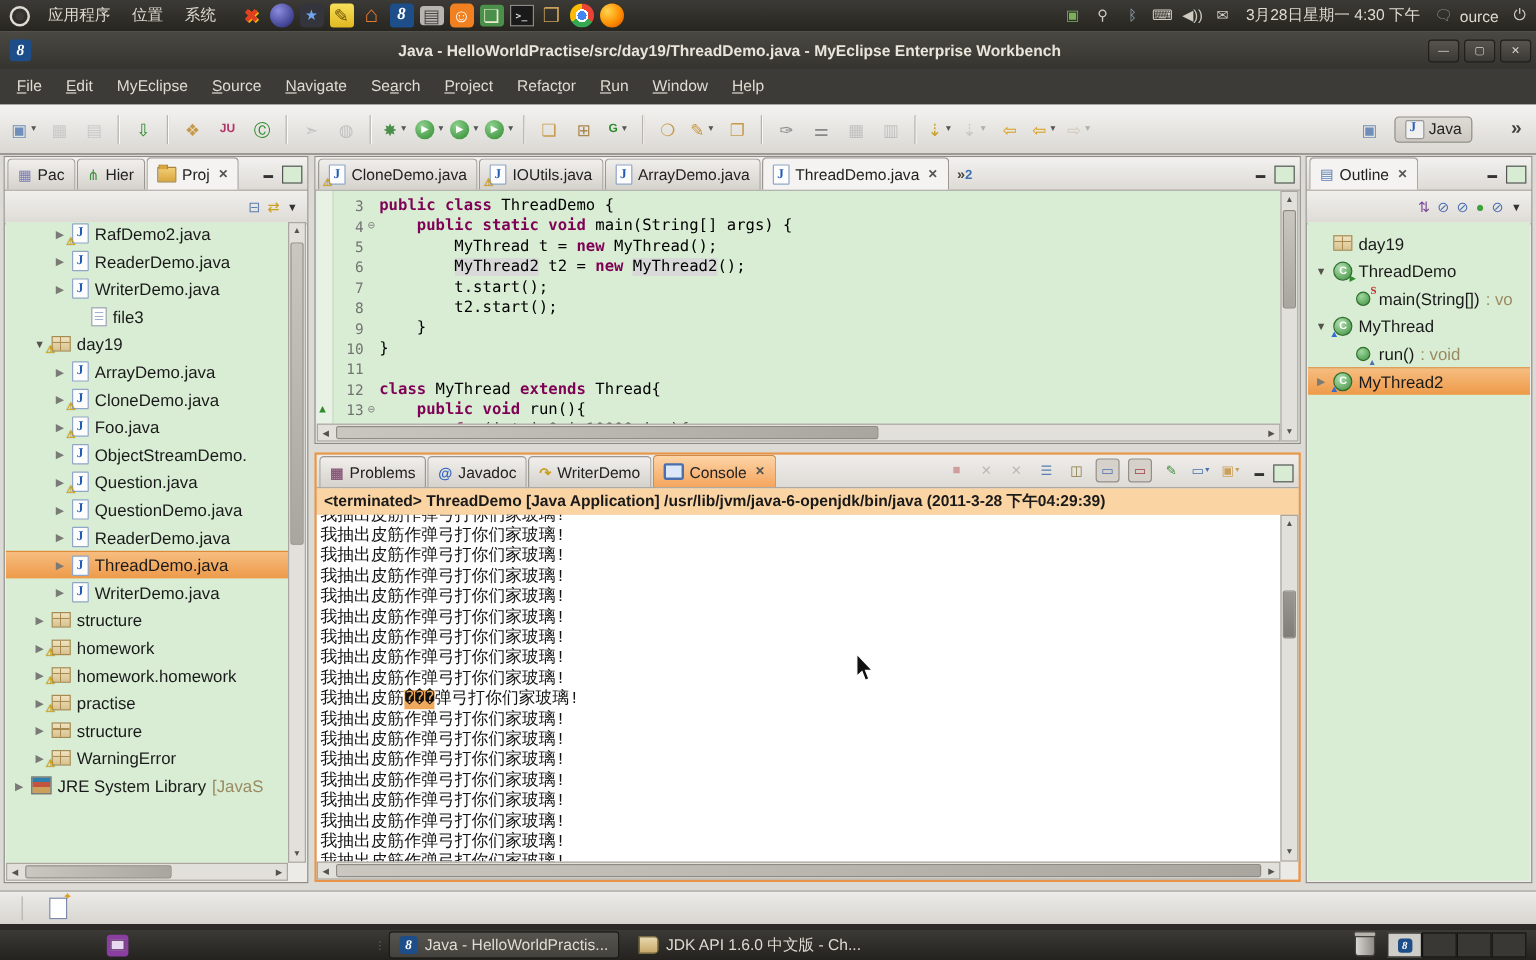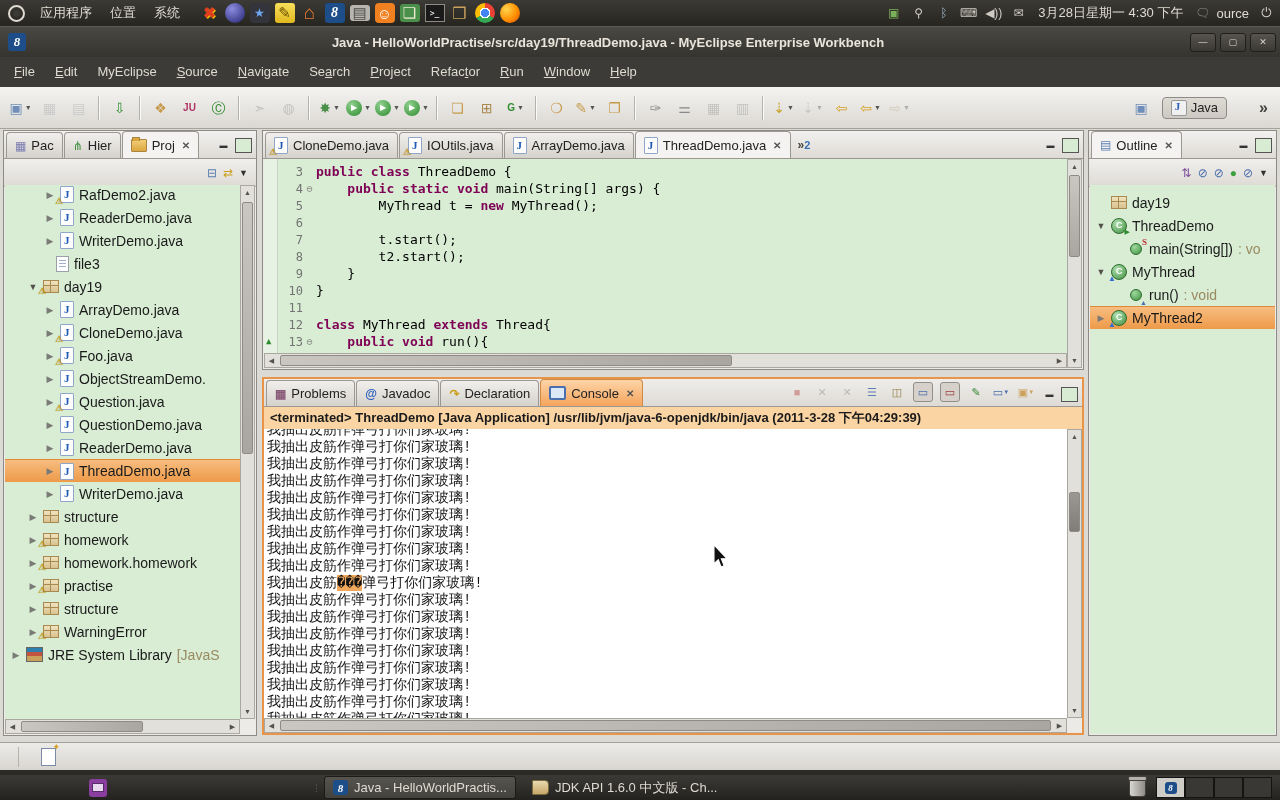--- a/index.html
+++ b/index.html
@@ -359,21 +359,21 @@
           <div class="trow" style="padding-left: 40px;">
             <span class="exp">▶</span>
             <span class="ic ic-java"></span>
             <span>ReaderDemo.java</span>
           </div>
           <div class="trow" style="padding-left: 40px;">
             <span class="exp">▶</span>
             <span class="ic ic-java"></span>
             <span>WriterDemo.java</span>
           </div>
-          <div class="trow" style="padding-left: 36px; text-align: right;">
+          <div class="trow" style="padding-left: 56px; text-align: right;">
             <span class="exp"></span>
             <span class="ic ic-file"></span>
             <span>file3</span>
           </div>
           <div class="trow" style="padding-left: 23px;">
             <span class="exp" style="color: rgb(85, 82, 76);">▼</span>
             <span class="ic ic-package warnov"></span>
             <span>day19</span>
           </div>
           <div class="trow" style="padding-left: 40px;">
@@ -494,21 +494,21 @@
           <span style="margin-left: 6px; margin-bottom: 6px; font-weight: bold; color: rgb(68, 66, 61); font-size: 12px;">»<span style="color: rgb(58, 111, 176); font-size: 11px;">2</span></span>
           <span class="minmax">
             <span class="mmbtn">▬</span>
             <span class="mmbtn box"></span>
           </span>
         </div>
       <div id="editor-content" style="position: absolute; inset: 28px 16px 1px 1px; padding-top: 4px;">
           <div class="crow"><span class="lnum">3</span><span class="foldc"></span><span><span class="kw">public</span><span> </span><span class="kw">class</span><span> ThreadDemo {</span></span></div>
           <div class="crow"><span class="lnum">4</span><span class="foldc">⊖</span><span><span>    </span><span class="kw">public</span><span> </span><span class="kw">static</span><span> </span><span class="kw">void</span><span> main(String[] args) {</span></span></div>
           <div class="crow"><span class="lnum">5</span><span class="foldc"></span><span><span>        MyThread t = </span><span class="kw">new</span><span> MyThread();</span></span></div>
-          <div class="crow"><span class="lnum">6</span><span class="foldc"></span></div>
+          <div class="crow"><span class="lnum">6</span><span class="foldc"></span><span><span>        </span><span class="occ">MyThread2</span><span> t2 = </span><span class="kw">new</span><span> </span><span class="occ">MyThread2</span><span>();</span></span></div>
           <div class="crow"><span class="lnum">7</span><span class="foldc"></span><span><span>        t.start();</span></span></div>
           <div class="crow"><span class="lnum">8</span><span class="foldc"></span><span><span>        t2.start();</span></span></div>
           <div class="crow"><span class="lnum">9</span><span class="foldc"></span><span><span>    }</span></span></div>
           <div class="crow"><span class="lnum">10</span><span class="foldc"></span><span><span>}</span></span></div>
           <div class="crow"><span class="lnum">11</span><span class="foldc"></span><span></span></div>
           <div class="crow"><span class="lnum">12</span><span class="foldc"></span><span><span class="kw">class</span><span> MyThread </span><span class="kw">extends</span><span> Thread{</span></span></div>
           <div class="crow"><span class="linemark">▲</span><span class="lnum">13</span><span class="foldc">⊖</span><span><span>    </span><span class="kw">public</span><span> </span><span class="kw">void</span><span> run(){</span></span></div>
           <div class="crow"><span class="lnum">14</span><span class="foldc"></span><span><span>        </span><span class="kw">for</span><span>(int i=0;i&lt;10000;i++){</span></span></div>
         </div>
       <div class="sbv" style="right:1px;top:28px;bottom:1px;width:15px;">
@@ -528,21 +528,21 @@
           <span class="vtab">
             <span class="vt-ic" style="color: rgb(138, 90, 122); font-weight: bold;">▦</span>
             <span>Problems</span>
           </span>
           <span class="vtab">
             <span class="vt-ic" style="color: rgb(42, 95, 190); font-weight: bold;">@</span>
             <span>Javadoc</span>
           </span>
           <span class="vtab">
             <span class="vt-ic" style="color: rgb(202, 160, 32); font-weight: bold;">↷</span>
-            <span>Declaration</span>
+            <span>WriterDemo</span>
           </span>
           <span class="vtab consoleactive">
             <span class="ic ic-console"></span>
             <span>Console</span>
             <span class="tab-x">✕</span>
           </span>
           <span class="ctb">
             <span class="cbtn dis" style="color: rgb(176, 53, 53);">■</span>
             <span class="cbtn dis" style="color: rgb(119, 119, 119);">✕</span>
             <span class="cbtn dis" style="color: rgb(119, 119, 119);">✕</span>

